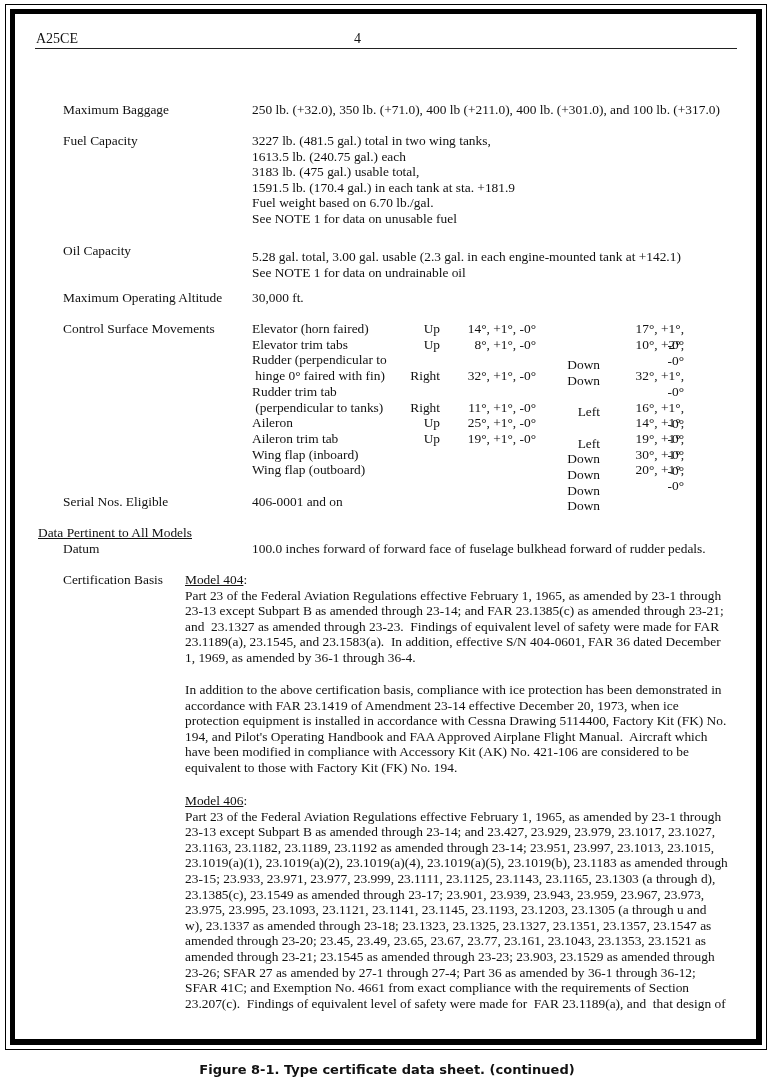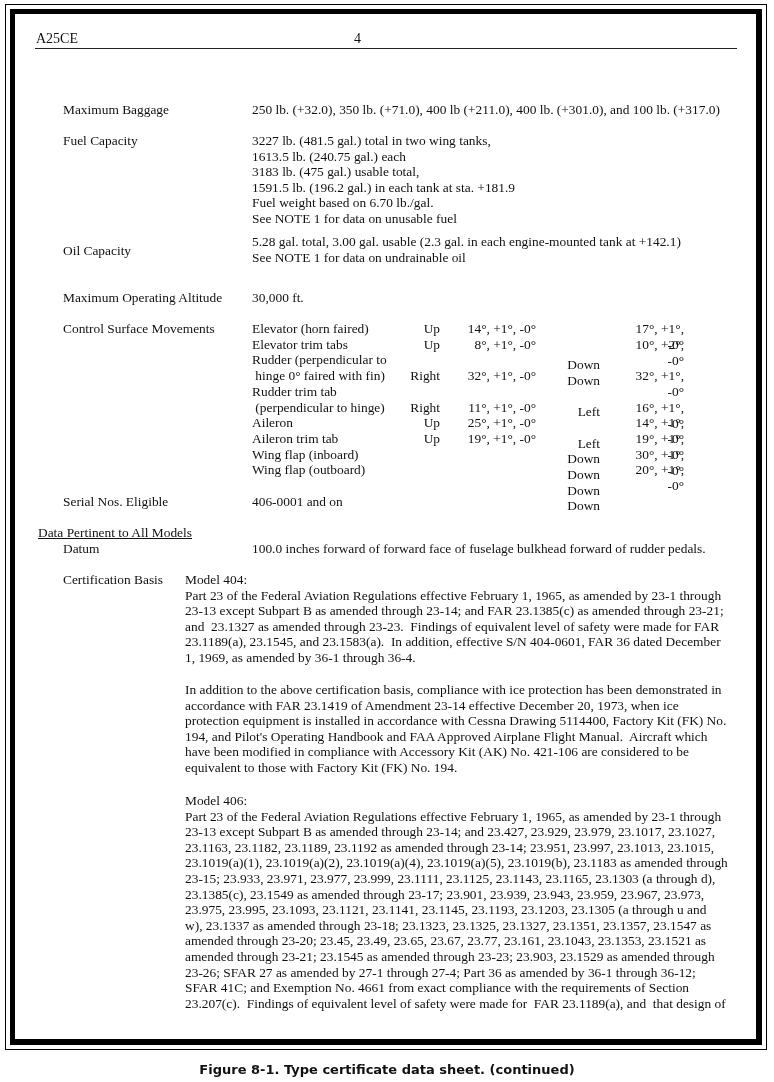--- a/index.html
+++ b/index.html
@@ -24,21 +24,21 @@
 
   .csm-row { position: absolute; left: 252px; height: 16px; font-size: 13.4px; line-height: 16px; width: 440px; }
   .csm-row .name { position: absolute; left: 0; white-space: nowrap; }
   .csm-row .dir1 { position: absolute; right: 252px; text-align: right; }
   .csm-row .val1 { position: absolute; left: 214px; width: 70px; text-align: right; }
   .csm-row .dir2 { position: absolute; right: 92px; text-align: right; margin-top: 36px; }
   .csm-row .val2 { position: absolute; left: 364px; width: 68px; text-align: right; }
 
   .section-title { position: absolute; left: 38px; top: 525px; font-weight: normal;
                    text-decoration: underline; font-size: 13.4px; }
-  .u { }
+  .u { text-decoration: underline; }
   .para { position: absolute; left: 185px; width: 552px; font-size: 13.4px; line-height: 15.6px;
           white-space: normal; }
   .para div { white-space: nowrap; }
 
   .caption { position: absolute; left: 0; top: 1062px; width: 774px; text-align: center;
              font-family: "DejaVu Sans", "Liberation Sans", sans-serif; font-weight: bold;
              font-size: 13px; color: #111; }
 </style>
 </head>
 <body>
@@ -53,27 +53,27 @@
 <div class="header-rule"></div>
 
 <div class="t label" style="top:102px">Maximum Baggage</div>
 <div class="t val" style="top:102px">250 lb. (+32.0), 350 lb. (+71.0), 400 lb (+211.0), 400 lb. (+301.0), and 100 lb. (+317.0)</div>
 
 <div class="t label" style="top:133px">Fuel Capacity</div>
 <div class="t val lines" style="top:133px">
   <div>3227 lb. (481.5 gal.) total in two wing tanks,</div>
   <div>1613.5 lb. (240.75 gal.) each</div>
   <div>3183 lb. (475 gal.) usable total,</div>
-  <div>1591.5 lb. (196.2 gal.) in each tank at sta. +181.9</div>
+  <div>1591.5 lb. (170.4 gal.) in each tank at sta. +181.9</div>
   <div>Fuel weight based on 6.70 lb./gal.</div>
   <div>See NOTE 1 for data on unusable fuel</div>
 </div>
 
 <div class="t label" style="top:243px">Oil Capacity</div>
-<div class="t val lines" style="top:234px">
+<div class="t val lines" style="top:249px">
   <div>5.28 gal. total, 3.00 gal. usable (2.3 gal. in each engine-mounted tank at +142.1)</div>
   <div>See NOTE 1 for data on undrainable oil</div>
 </div>
 
 <div class="t label" style="top:290px">Maximum Operating Altitude</div>
 <div class="t val" style="top:290px">30,000 ft.</div>
 
 <div class="t label" style="top:321px">Control Surface Movements</div>
 <div id="csm">
     <div class="csm-row" style="top: 321px;">
@@ -105,21 +105,21 @@
       <span class="val2">32°, +1°, -0°</span>
     </div>
     <div class="csm-row" style="top: 383.8px;">
       <span class="name" style="white-space: pre;">Rudder trim tab</span>
       <span class="dir1"></span>
       <span class="val1"></span>
       <span class="dir2"></span>
       <span class="val2"></span>
     </div>
     <div class="csm-row" style="top: 399.5px;">
-      <span class="name" style="white-space: pre;"> (perpendicular to hinge)</span>
+      <span class="name" style="white-space: pre;"> (perpendicular to tanks)</span>
       <span class="dir1">Right</span>
       <span class="val1">11°, +1°, -0°</span>
       <span class="dir2">Left</span>
       <span class="val2">16°, +1°, -0°</span>
     </div>
     <div class="csm-row" style="top: 415.2px;">
       <span class="name" style="white-space: pre;">Aileron</span>
       <span class="dir1">Up</span>
       <span class="val1">25°, +1°, -0°</span>
       <span class="dir2">Down</span>

